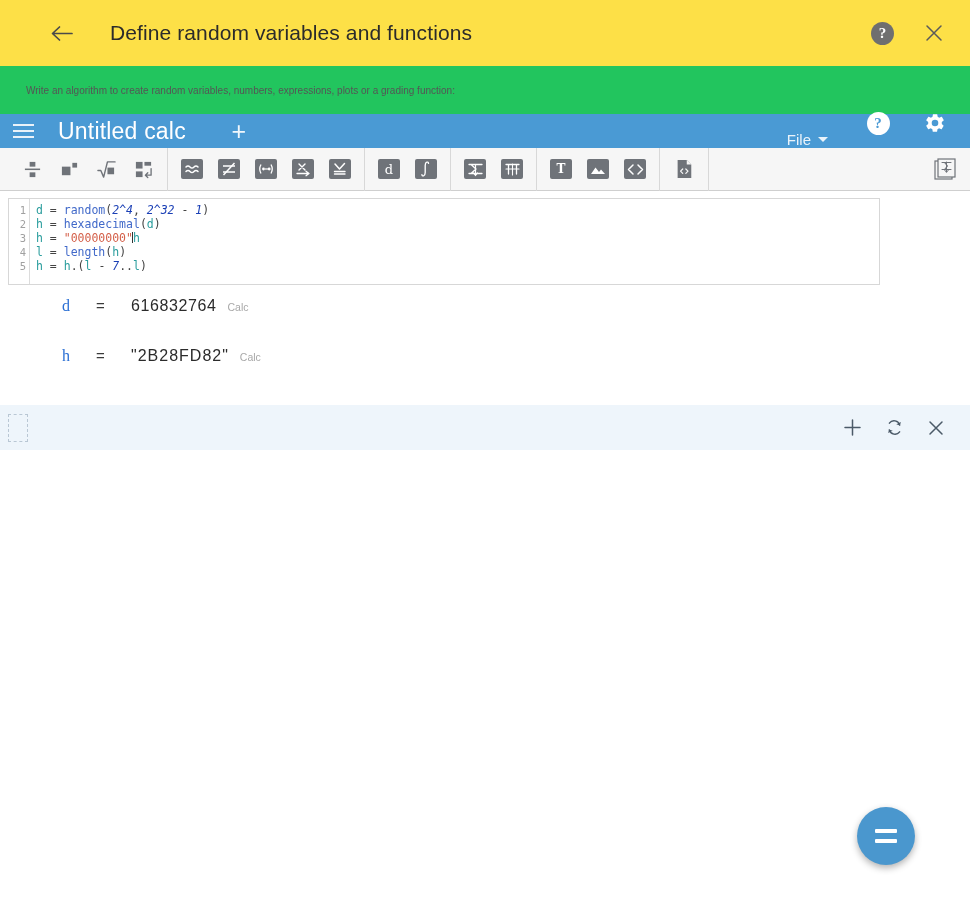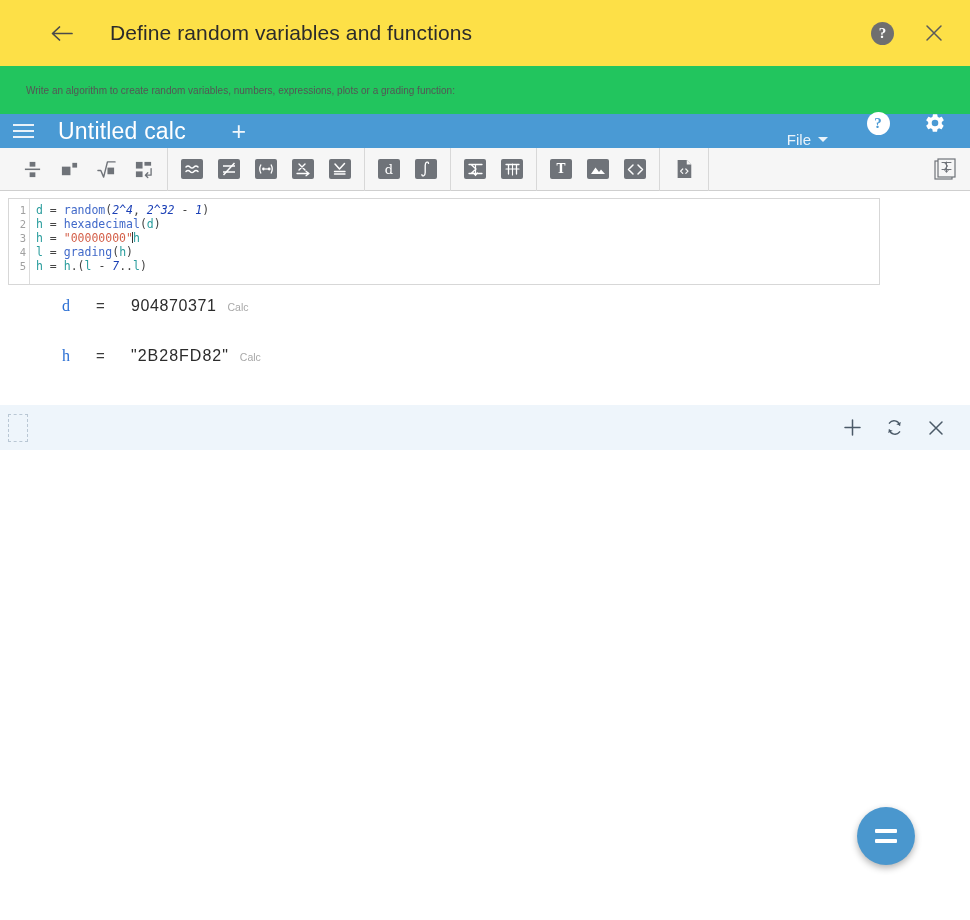--- a/index.html
+++ b/index.html
@@ -494,29 +494,29 @@
   <div class="gutter">
     <div>1</div>
     <div>2</div>
     <div>3</div>
     <div>4</div>
     <div>5</div>
   </div>
   <div class="code"><span><span class="cd-var">d</span><span class="cd-op"> = </span><span class="cd-fn">random</span><span class="cd-op">(</span><span class="cd-num">2^4</span><span class="cd-op">, </span><span class="cd-num">2^32</span><span class="cd-op"> - </span><span class="cd-num">1</span><span class="cd-op">)</span></span>
 <span><span class="cd-var">h</span><span class="cd-op"> = </span><span class="cd-fn">hexadecimal</span><span class="cd-op">(</span><span class="cd-var">d</span><span class="cd-op">)</span></span>
 <span><span class="cd-var">h</span><span class="cd-op"> = </span><span class="cd-str">"00000000"</span><span class="cursor"></span><span class="cd-var">h</span></span>
-<span><span class="cd-var">l</span><span class="cd-op"> = </span><span class="cd-fn">grading</span><span class="cd-op">(</span><span class="cd-var">h</span><span class="cd-op">)</span></span>
+<span><span class="cd-var">l</span><span class="cd-op"> = </span><span class="cd-fn">length</span><span class="cd-op">(</span><span class="cd-var">h</span><span class="cd-op">)</span></span>
 <span><span class="cd-var">h</span><span class="cd-op"> = </span><span class="cd-var">h</span><span class="cd-op">.(</span><span class="cd-var">l</span><span class="cd-op"> - </span><span class="cd-num">7</span><span class="cd-op">..</span><span class="cd-var">l</span><span class="cd-op">)</span></span></div>
 </div>
 
 <div class="results">
   <div class="result-row">
     <span class="res-name">d</span>
     <span class="res-eq">=</span>
-    <span class="res-val">904870371</span>
+    <span class="res-val">616832764</span>
     <span class="res-tag">Calc</span>
   </div>
   <div class="result-row">
     <span class="res-name">h</span>
     <span class="res-eq">=</span>
     <span class="res-val str">"2B28FD82"</span>
     <span class="res-tag">Calc</span>
   </div>
 </div>
 

